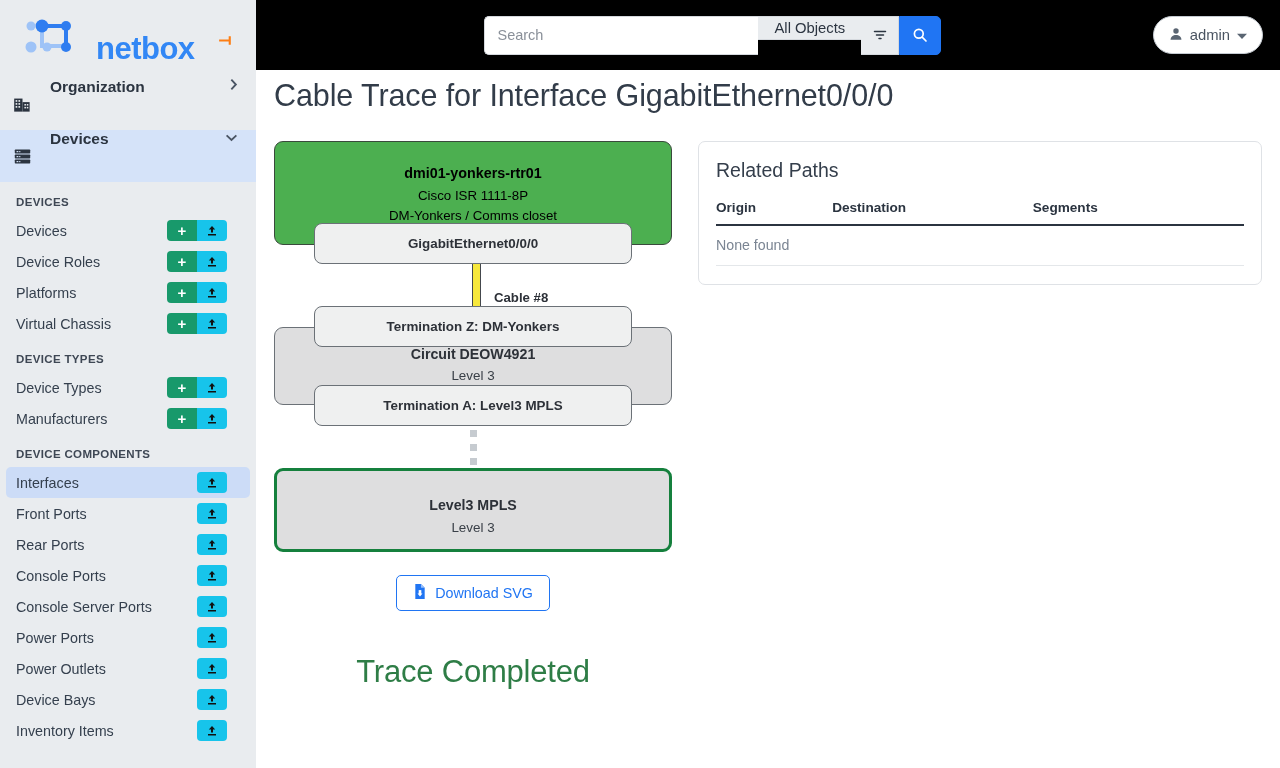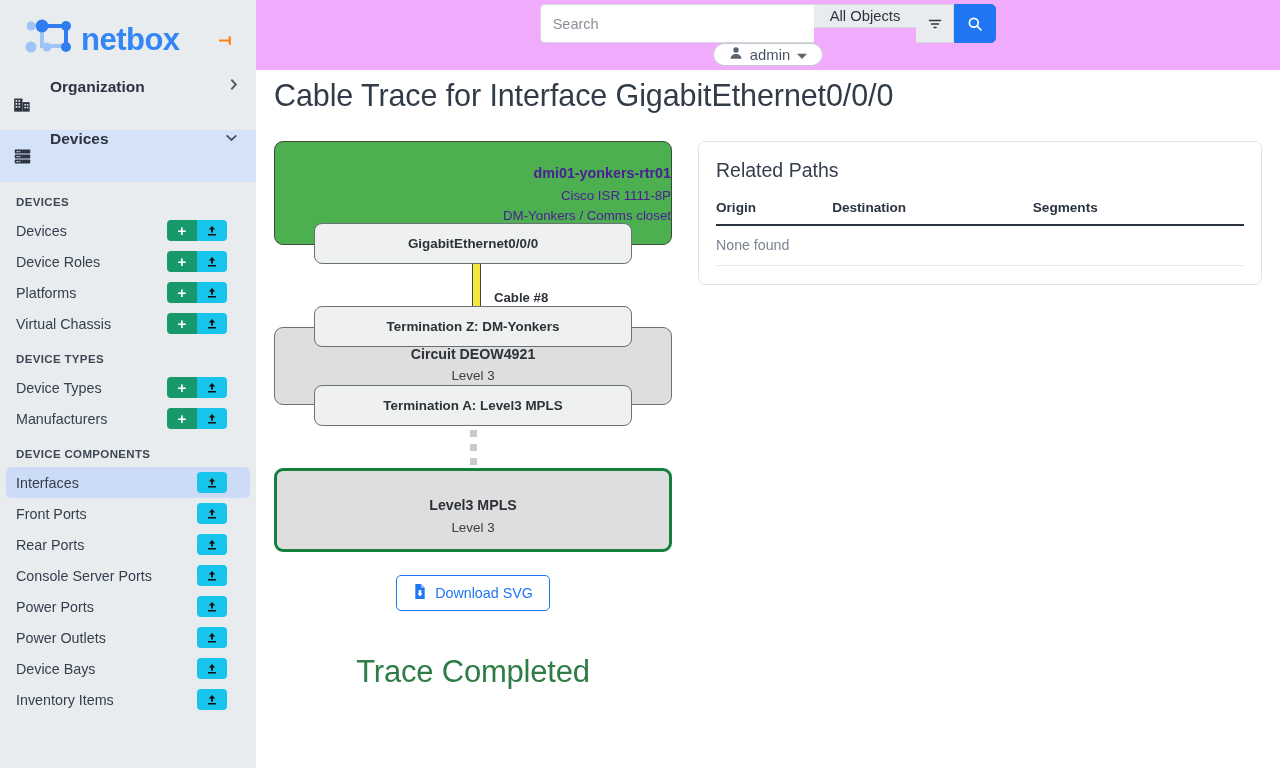--- a/index.html
+++ b/index.html
@@ -19,21 +19,21 @@
     background: #e9ecef;
     overflow: hidden;
     position: relative;
   }
   .brand {
     height: 78px;
     display: flex; align-items: center;
     padding: 0 18px 0 22px;
     position: relative;
   }
-  .brand-logo { display: flex; align-items: center; gap: 5px; }
+  .brand-logo { display: flex; align-items: flex-end; gap: 20px; }
   .brand-word {
     font-size: 31px; font-weight: 700; color: #3287f5;
     letter-spacing: -0.5px; line-height: 1;
   }
   .pin-icon {
     position: absolute; right: 22px; top: 32px;
     color: #fd7e14;
   }
   .nav-group {
     display: flex; 
@@ -69,21 +69,21 @@
   .mini-add { background: #18996b; color: #fff; font-size: 15px; font-weight: 600;
               border-radius: 4px 0 0 4px; }
   .mini-up  { background: #17c4eb; color: #111; border-radius: 0 4px 4px 0; }
   .mini-up.solo { border-radius: 4px; }
 
   
   .main { flex: 1; height: 768px; background: #fff; overflow: hidden; position: relative; }
 
   .topbar {
     height: 70px; display: flex; align-items: center;
-    padding: 4px 17px; background: #f0abfc; flex-direction: column;
+    padding: 4px 17px; background: #000000;
   }
   .search-wrap { display: flex; margin-left: auto; margin-right: auto; }
   .search-field {
     width: 274px; height: 39px;
     border: 1px solid #d5d9de; border-right: none;
     border-radius: 5px 0 0 5px;
     padding: 0 12px; font-size: 14.5px;
     color: #333; background: #fff; outline: none;
     font-family: "Liberation Sans", sans-serif;
   }
@@ -112,21 +112,21 @@
     font-size: 30.5px; font-weight: 400; color: #323c49;
     padding: 8px 0 0 18px; margin: 0; letter-spacing: -0.1px;
   }
 
   .content { display: flex; padding: 28px 18px 0 18px; gap: 26px; }
 
   
   .trace { width: 398px; position: relative; }
   .node-device {
     background: #4caf50; border: 1px solid #3a4a3c; border-radius: 9px;
-    height: 104px; padding-top: 23px; text-align: right; color: #4c1d95;
+    height: 104px; padding-top: 23px; text-align: center; color: #000000;
   }
   .node-device .d-name { font-size: 14.3px; font-weight: 700; margin-bottom: 5px; }
   .node-device .d-sub { font-size: 13.3px; font-weight: 400; line-height: 20px; }
   .term-box {
     width: 318px; margin: -22px auto 0 auto; position: relative; z-index: 3;
     background: #eff0f0; border: 1px solid #6b7177; border-radius: 8px;
     height: 41px; display: flex; align-items: center; justify-content: center;
     font-size: 13.4px; font-weight: 700; color: #2d3138;
   }
   .cable-area { position: relative; height: 104px; }
@@ -371,20 +371,31 @@
       <span class="btn-stack">
         <button class="mini-btn mini-up solo">
           <svg width="12" height="12" viewBox="0 0 12 12" fill="#111">
               <path d="M6 1 L9.2 4.6 H7 V7.6 H5 V4.6 H2.8 Z"></path>
               <rect x="2" y="9" width="8" height="1.5"></rect>
             </svg>
         </button>
       </span>
     </div>
     <div class="nav-item">
+      <span class="ni-label">Console Ports</span>
+      <span class="btn-stack">
+        <button class="mini-btn mini-up solo">
+          <svg width="12" height="12" viewBox="0 0 12 12" fill="#111">
+              <path d="M6 1 L9.2 4.6 H7 V7.6 H5 V4.6 H2.8 Z"></path>
+              <rect x="2" y="9" width="8" height="1.5"></rect>
+            </svg>
+        </button>
+      </span>
+    </div>
+    <div class="nav-item">
       <span class="ni-label">Console Server Ports</span>
       <span class="btn-stack">
         <button class="mini-btn mini-up solo">
           <svg width="12" height="12" viewBox="0 0 12 12" fill="#111">
               <path d="M6 1 L9.2 4.6 H7 V7.6 H5 V4.6 H2.8 Z"></path>
               <rect x="2" y="9" width="8" height="1.5"></rect>
             </svg>
         </button>
       </span>
     </div>

